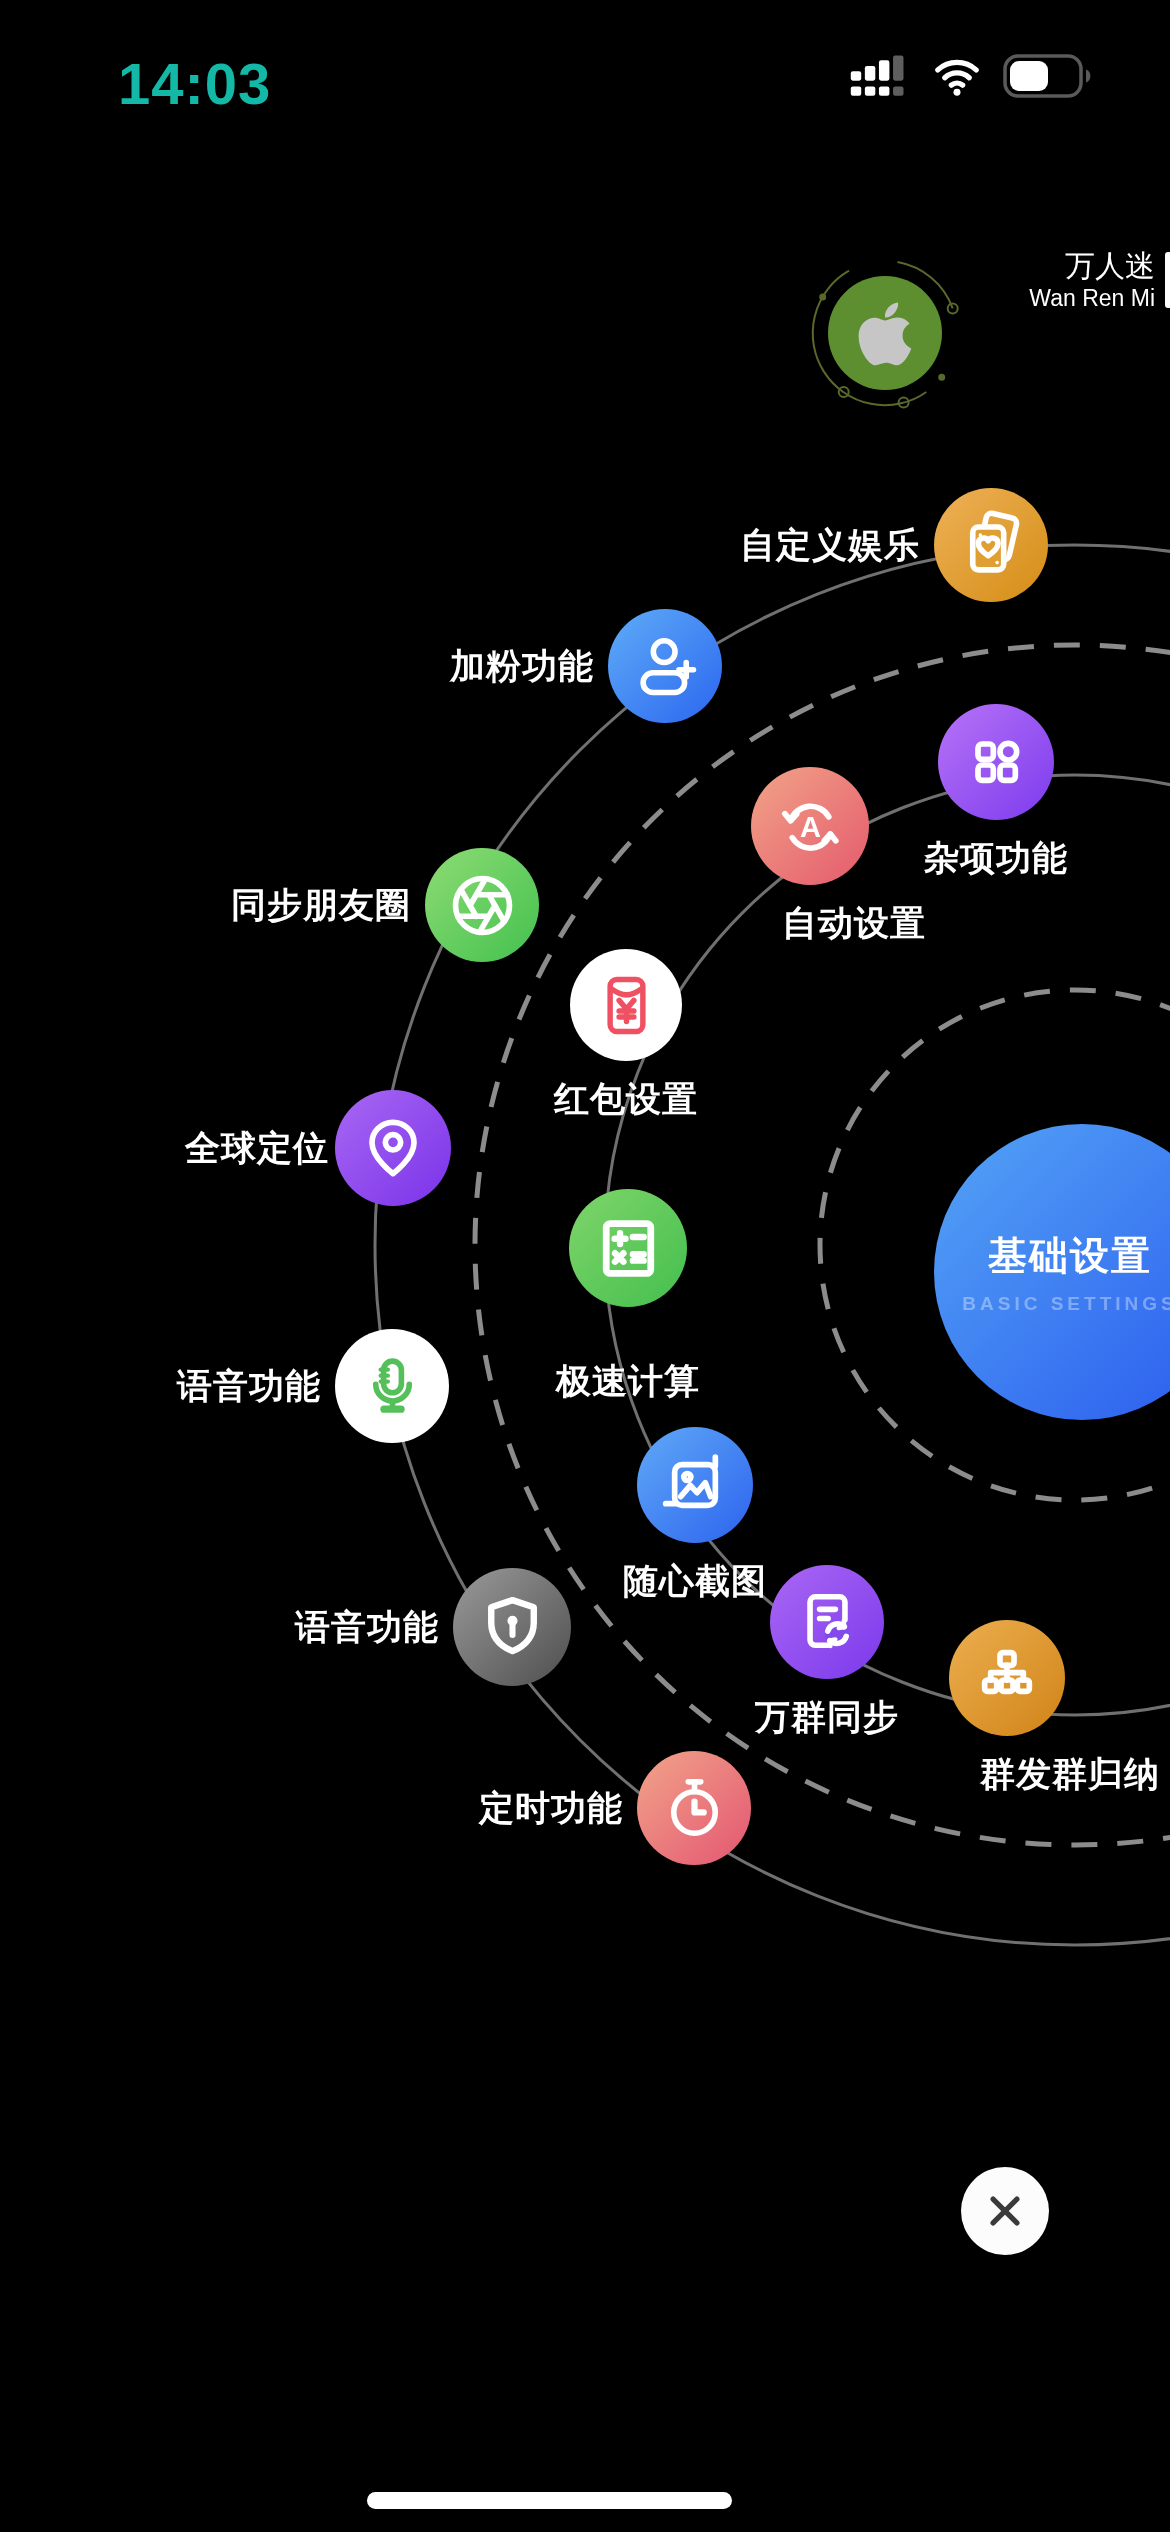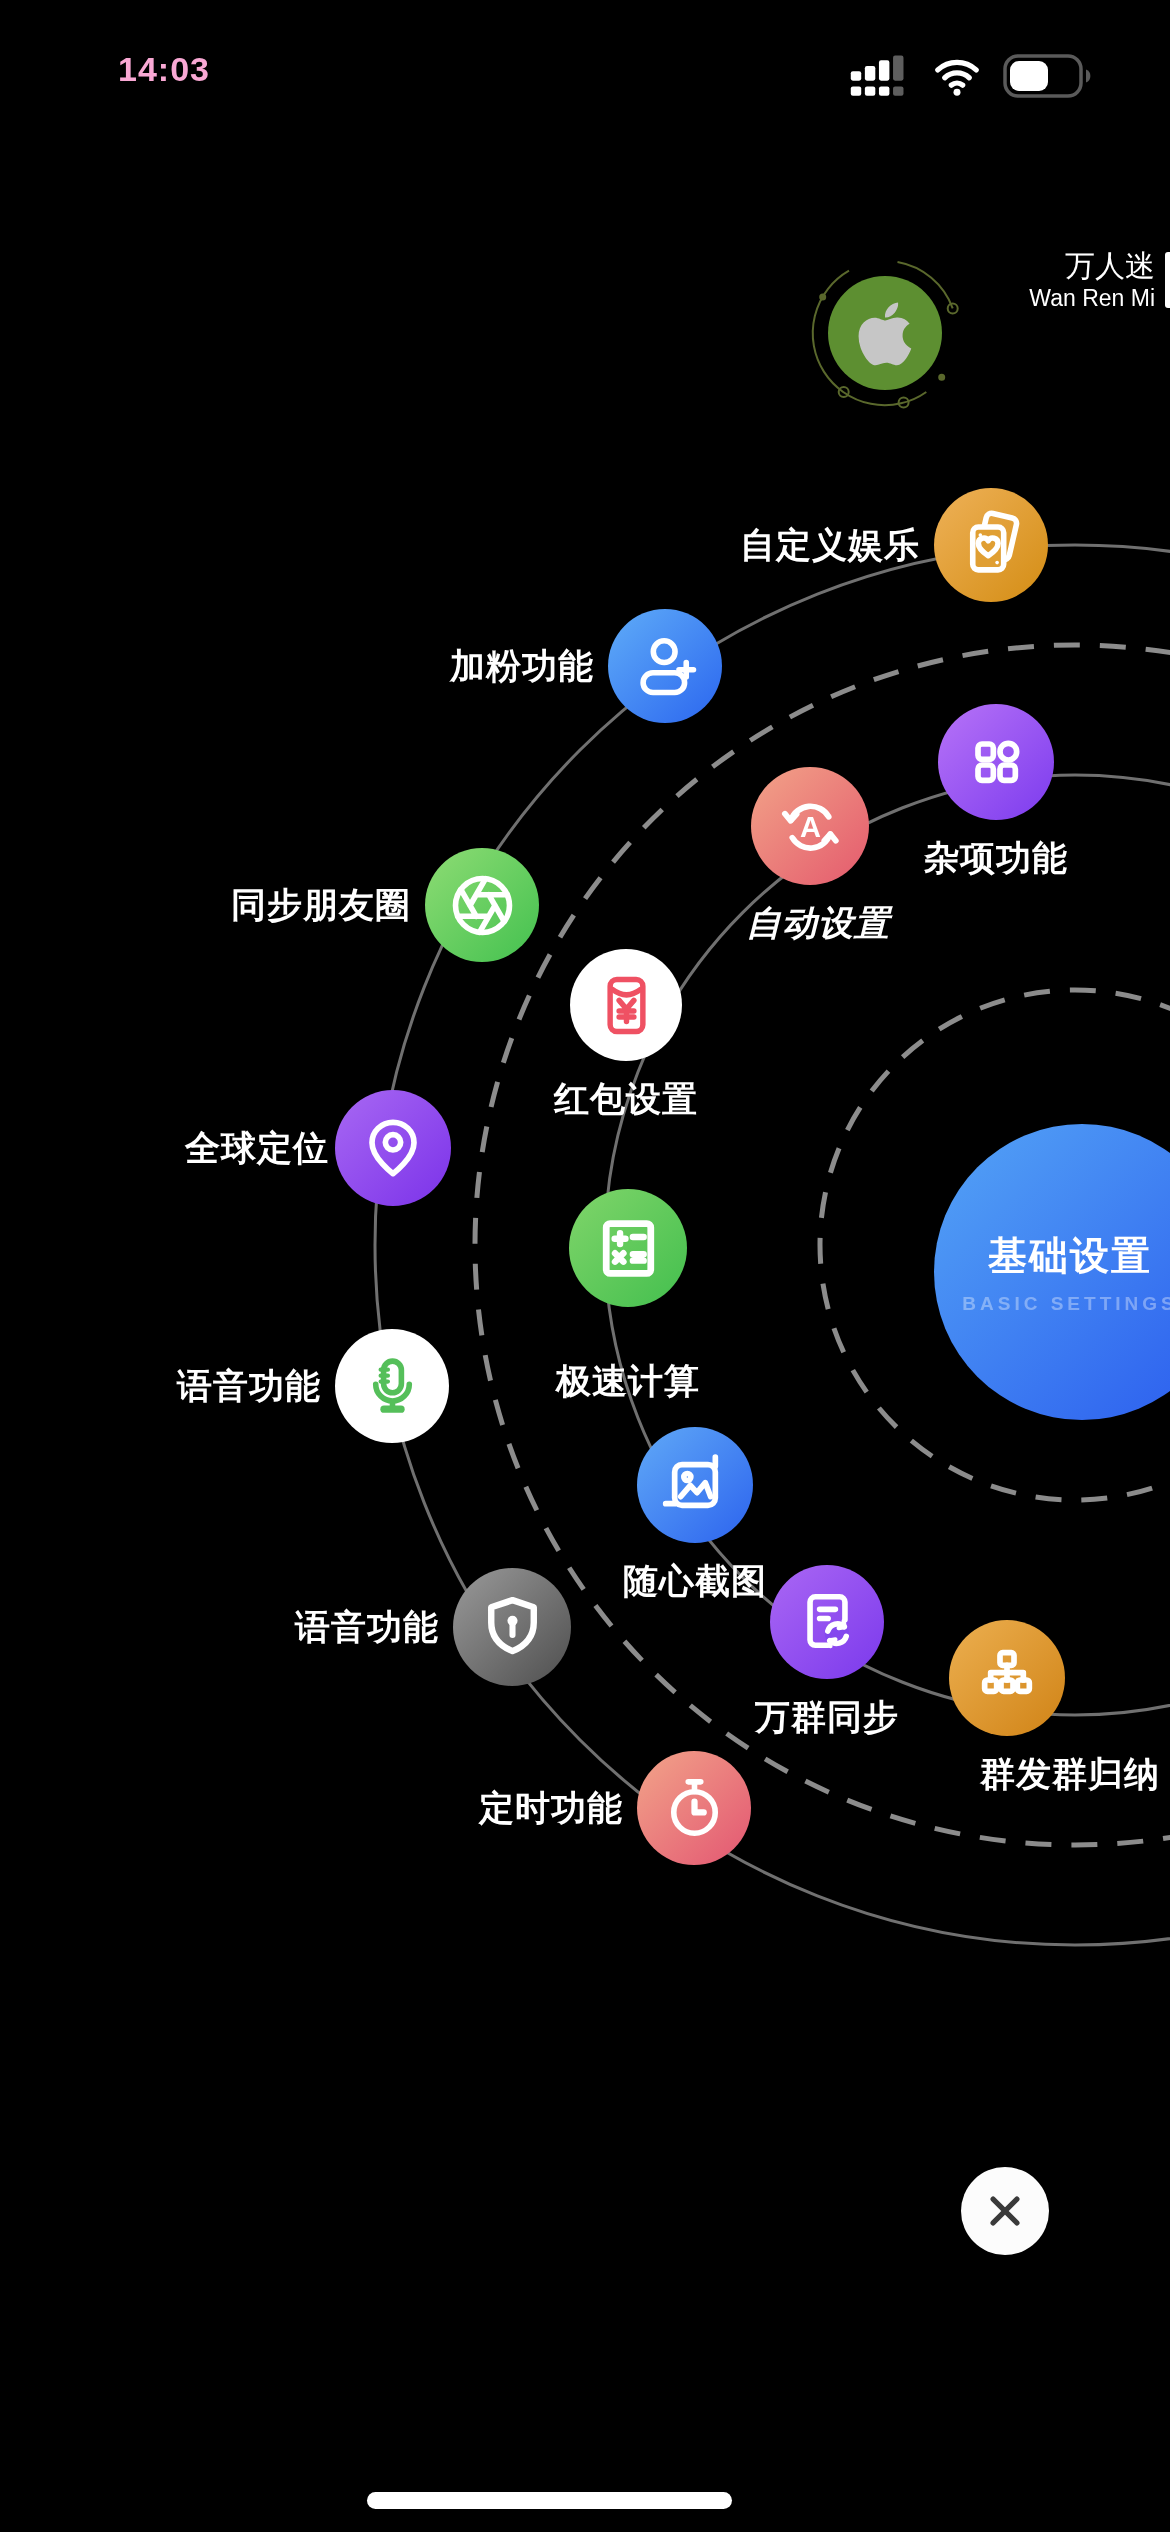--- a/index.html
+++ b/index.html
@@ -1,20 +1,20 @@
 <!DOCTYPE html>
 <html><head>
 <meta charset="utf-8">
 <style>
   html,body{margin:0;padding:0;background:#000;}
   *{box-sizing:border-box;font-family:"Liberation Sans","DejaVu Sans",sans-serif;}
   .screen{position:relative;width:1170px;height:2532px;background:#000;overflow:hidden;}
 
   
-  .time{position:absolute;left:118px;top:50px;font-size:34px;font-weight:600;color:#f9a8d4;letter-spacing:1px;}
+  .time{position:absolute;left:118px;top:50px;font-size:58px;font-weight:600;color:#14b8a6;letter-spacing:1px;}
   .sb-icon{position:absolute;}
 
   
   .avatar-wrap{position:absolute;left:800px;top:248px;width:170px;height:170px;}
   .profile-names{position:absolute;right:15px;top:248px;text-align:right;color:#fff;}
   .profile-zh{font-size:30px;font-weight:500;line-height:36px;}
   .profile-en{font-size:23px;font-weight:400;line-height:28px;margin-left:27px;}
   .edge-sliver{position:absolute;right:0;top:252px;width:5px;height:56px;background:#fff;border-radius:3px 0 0 3px;}
 
   
@@ -139,21 +139,21 @@
       <div class="m-label side-bottom" style="left: 996px; top: 834px;">杂项功能</div>
       <div class="m-item" style="left: 751px; top: 767px; height: 118px; width: 118px; background: linear-gradient(135deg, rgb(242, 163, 136), rgb(228, 90, 109)); color: rgb(255, 255, 255); --bgmid: #eb7f7a;">
         <svg width="81" height="81" viewBox="0 0 24 24" fill="none" stroke="currentColor" stroke-width="1.7" stroke-linecap="round" stroke-linejoin="round">
           <path d="M6.2 10.1 A6.2 6.2 0 0 1 17.4 9.1"></path>
           <path d="M7.9 8.3 L6.1 10.3 L4.4 8.2"></path>
           <path d="M17.8 14.3 A6.2 6.2 0 0 1 6.6 15.3"></path>
           <path d="M16.1 16.2 L17.9 14.2 L19.5 16.2"></path>
           <text x="12" y="15.2" font-size="8.6" font-weight="bold" text-anchor="middle" fill="currentColor" stroke="none">A</text>
         </svg>
       </div>
-      <div class="m-label side-bottom" style="left: 818px; top: 899px; font-style: italic;">自动设置</div>
+      <div class="m-label side-bottom" style="left: 854px; top: 899px;">自动设置</div>
       <div class="m-item" style="left: 425px; top: 848px; height: 114px; width: 114px; background: linear-gradient(135deg, rgb(142, 220, 116), rgb(67, 193, 79)); color: rgb(255, 255, 255); --bgmid: #69cf61;">
         <svg width="79" height="79" viewBox="0 0 24 24" fill="none" stroke="currentColor" stroke-width="1.7" stroke-linecap="round" stroke-linejoin="round">
           <circle cx="12" cy="12" r="8.2"></circle>
           <path d="M13.89 8.72 L18.6 16.87 M10.11 8.72 L19.52 8.72 M8.21 12 L12.92 3.85 M10.11 15.28 L5.4 7.13 M13.89 15.28 L4.48 15.28 M15.79 12 L11.08 20.15"></path>
         </svg>
       </div>
       <div class="m-label side-left" style="right: 759px; top: 881px;">同步朋友圈</div>
       <div class="m-item" style="left: 570px; top: 949px; height: 112px; width: 112px; background: linear-gradient(135deg, rgb(255, 255, 255), rgb(255, 255, 255)); color: rgb(239, 81, 99); --bgmid: #ffffff;">
         <svg width="77" height="77" viewBox="0 0 24 24" fill="none" stroke="currentColor" stroke-width="1.7" stroke-linecap="round" stroke-linejoin="round">
           <rect x="6.9" y="3.9" width="10.2" height="16.2" rx="2.1"></rect>

